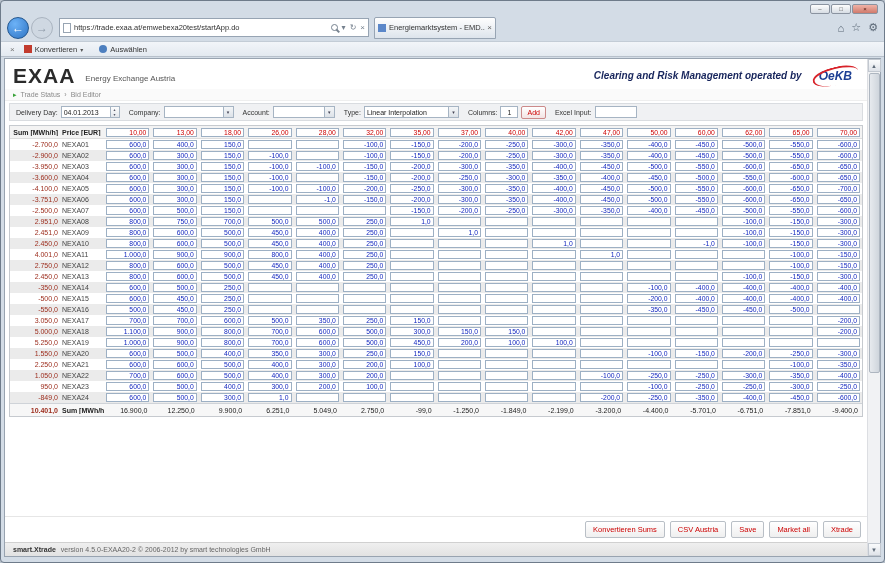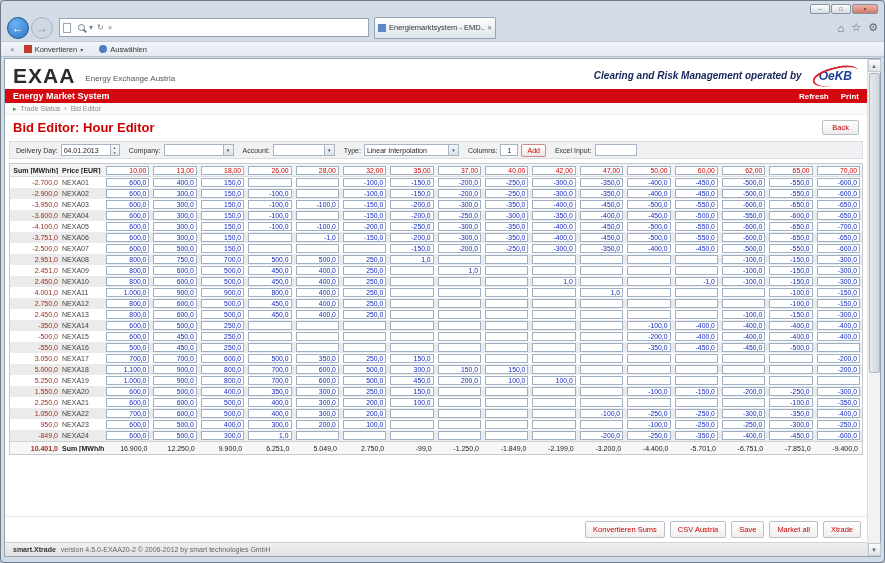--- a/index.html
+++ b/index.html
@@ -108,20 +108,21 @@
       <span class="winbtn">□</span>
       <span class="winbtn close">×</span>
     </div>
   </div>
 
   <div class="navbar">
     <span class="navcircle back-c"><span>←</span></span>
     <span class="navcircle fwd-c"><span>→</span></span>
     <div class="addressbar">
       <span class="doc-icon"></span>
+      <span class="url">https://trade.exaa.at/emwebexa20test/startApp.do</span>
       <span class="mag"></span>
       <span class="addr-ic">▾</span>
       <span class="addr-ic">↻</span>
       <span class="addr-ic">×</span>
     </div>
     <div class="tab">
       <span class="favicon"></span>
       <span class="tabtitle">Energiemarktsystem - EMD...</span>
       <span class="tabclose">×</span>
     </div>
@@ -150,39 +151,28 @@
 
       <div class="site-header">
         <span class="logo-main">EXAA</span>
         <span class="logo-sub">Energy Exchange Austria</span>
         <span class="clearing">
           <span class="clearing-text">Clearing and Risk Management operated by</span>
           <span class="oekb">OeKB</span>
         </span>
       </div>
 
-      <div class="redbar">
-        <span class="redbar-title">Energy Market System</span>
-        <span class="redbar-links">
-          <span>Refresh</span>
-          <span>Print</span>
-        </span>
-      </div>
 
       <div class="breadcrumb">
         <span class="bc-marker">▸</span>
         <span>Trade Status</span>
         <span>›</span>
         <span>Bid Editor</span>
       </div>
 
-      <div class="titlerow">
-        <span class="page-title">Bid Editor: Hour Editor</span>
-        <button class="back-btn">Back</button>
-      </div>
 
       <div class="formbar">
         <span class="f-label first">Delivery Day:</span>
         <input class="tinput" style="width: 50px;" readonly="" value="04.01.2013">
         <span class="spin">
             <span>▴</span>
             <span>▾</span>
           </span>
         <span class="f-label">Company:</span>
         <span class="selectbox" style="width:70px">

